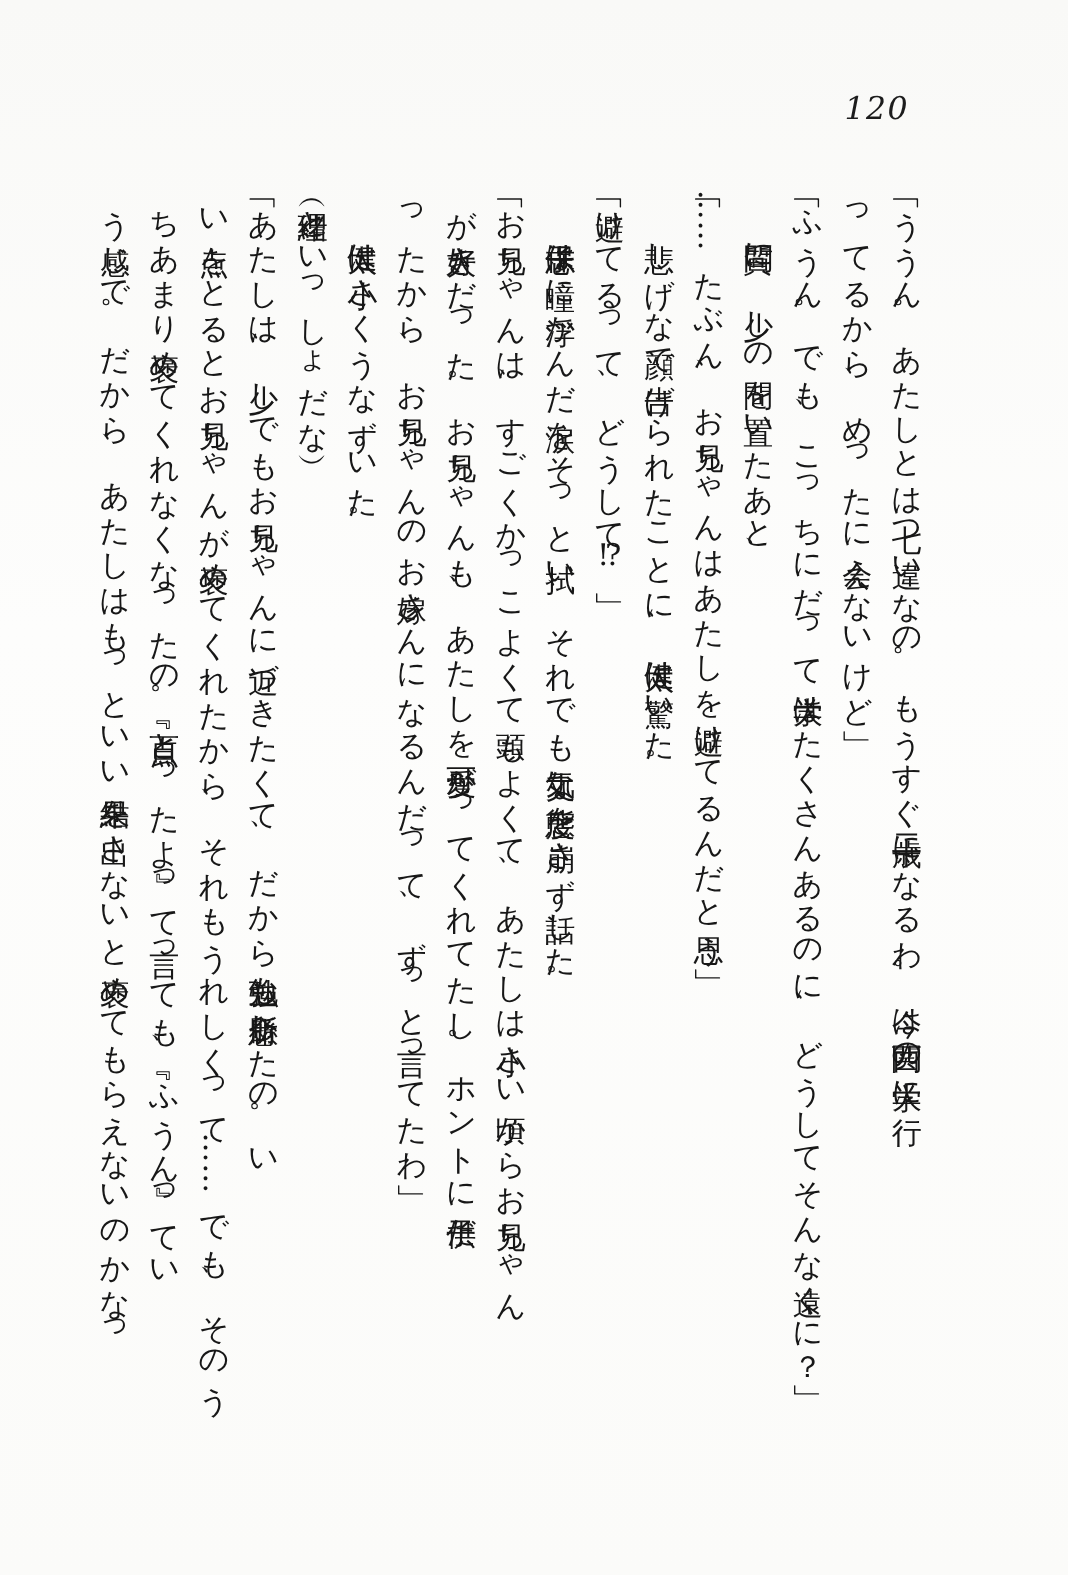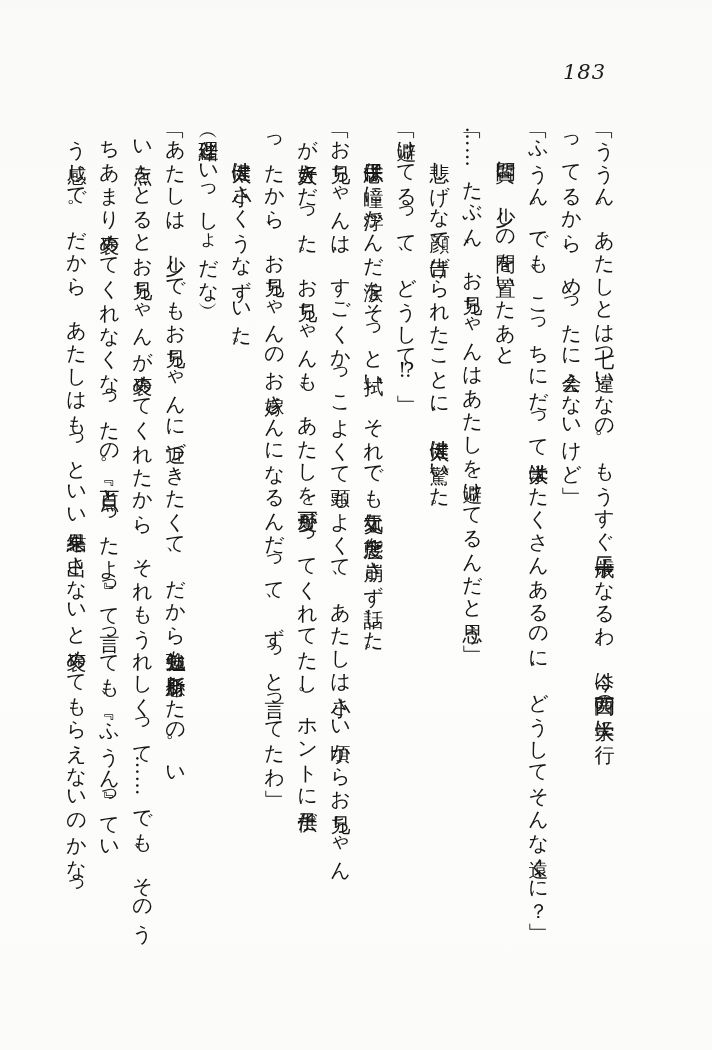--- a/index.html
+++ b/index.html
@@ -46,21 +46,21 @@
     letter-spacing: 0.5px;
   }
   .tline.indent {
     text-indent: 20.5px;
   }
 </style>
 </head>
 <body>
 
 <div class="page">
-  <div class="page-number">183</div>
+  <div class="page-number">120</div>
 
   <div class="text-block">
     <p class="tline">「ううん。あたしとは七つ違いなの。もうすぐ二十歳になるわ。今は関西の大学に行</p>
     <p class="tline">ってるから、めったに会えないけど」</p>
     <p class="tline">「ふうん。でも、こっちにだって大学はたくさんあるのに、どうしてそんな遠くに？」</p>
     <p class="tline indent">質問に、少しの間を置いたあと、</p>
     <p class="tline">「……たぶん、お兄ちゃんはあたしを避けてるんだと思う」</p>
     <p class="tline indent">悲しげな顔で告げられたことに、健太は驚いた。</p>
     <p class="tline">「避けてるって、どうして⁉」</p>
     <p class="tline indent">志保子は瞳に浮かんだ涙をそっと拭い、それでも気丈な態度を崩さず話した。</p>

